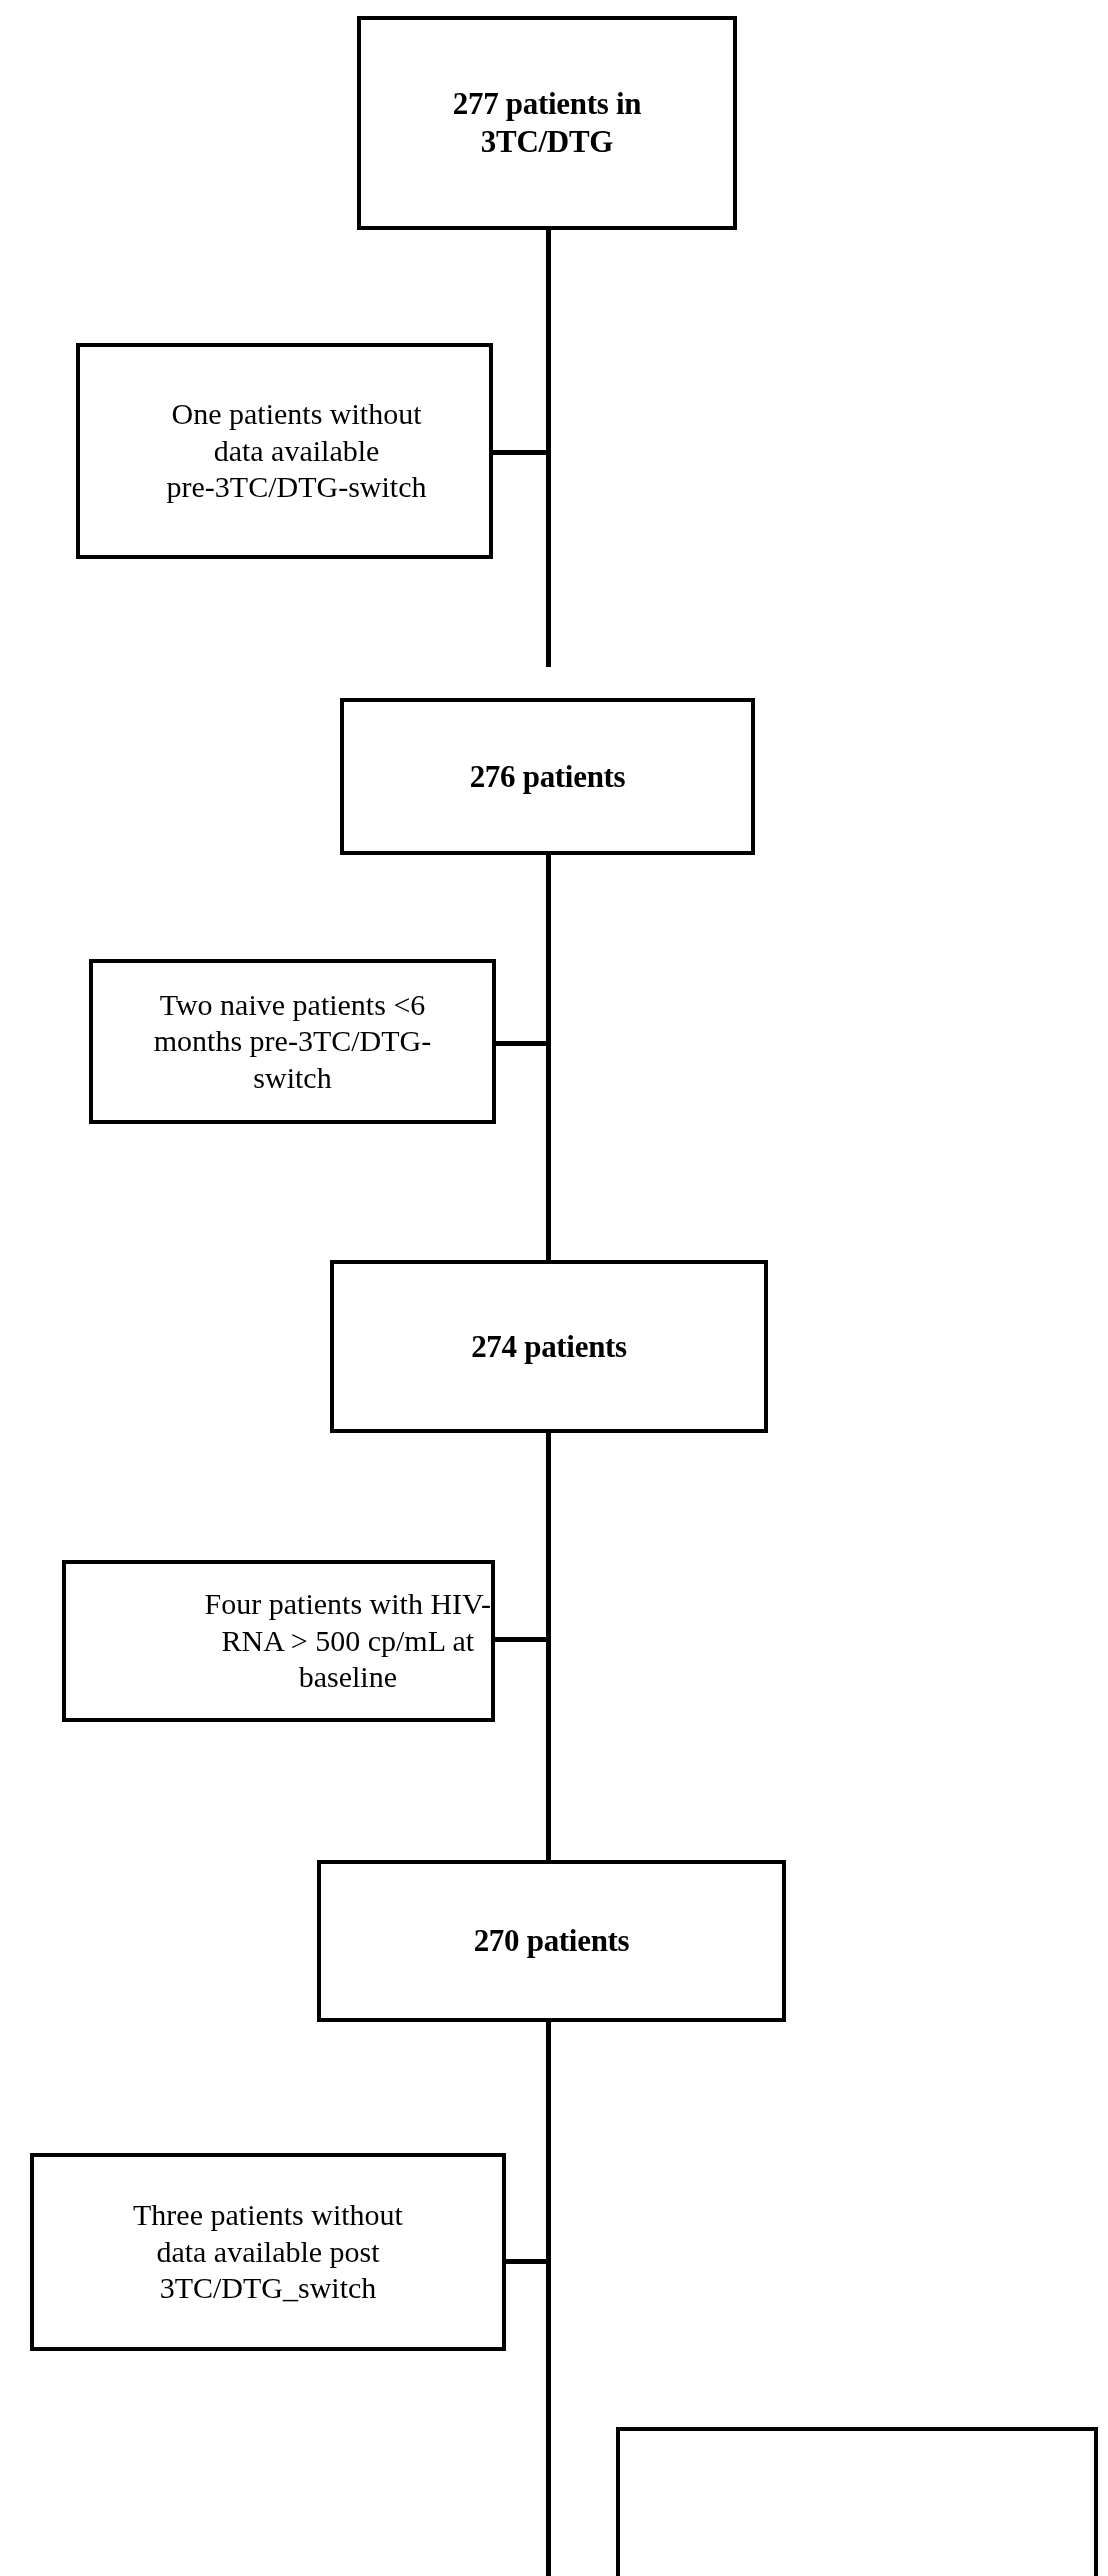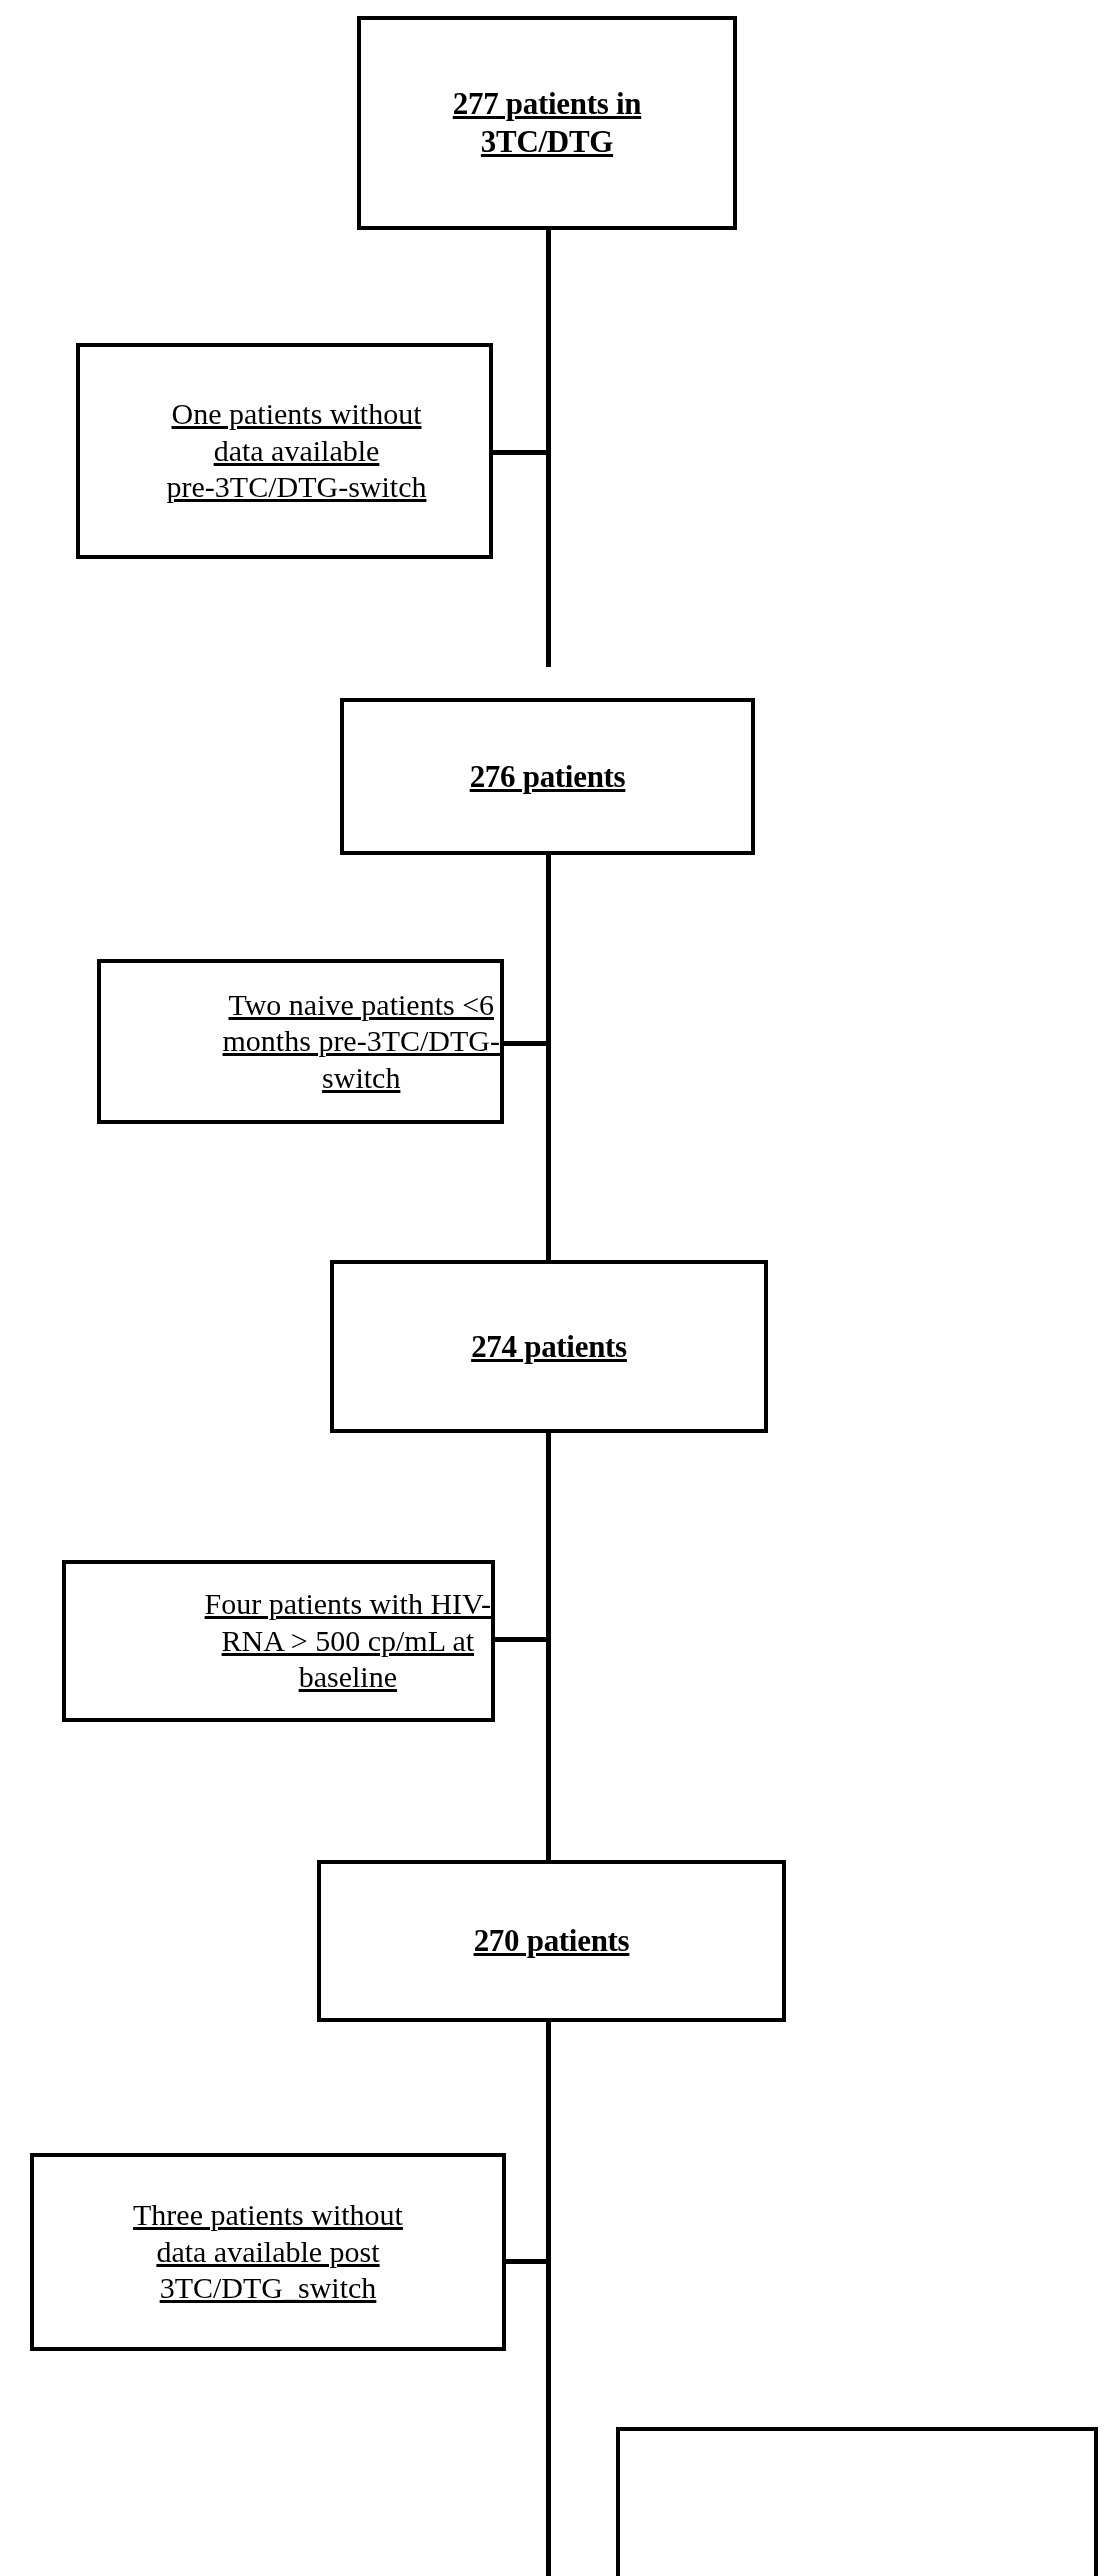--- a/index.html
+++ b/index.html
@@ -20,21 +20,20 @@
     position: absolute;
     box-sizing: border-box;
     background: #ffffff;
     border: 4.6px solid #000000;
     display: flex;
     align-items: center;
     justify-content: center;
     text-align: center;
     color: #000000;
     z-index: 3;
-    text-decoration: underline;
   }
 
   
   .box.main .box-text {
     font-family: "Liberation Serif", "DejaVu Serif", serif;
     font-weight: bold;
     font-size: 31px;
     line-height: 1.22;
     letter-spacing: -0.3px;
     white-space: pre-line;
@@ -87,21 +86,21 @@
   <div class="box exclusion" style="left:76px; top:343px; width:417px; height:216px;padding-left:24px;">
     <span class="box-text">One patients without
 data available
 pre-3TC/DTG-switch</span>
   </div>
 
   <div class="box main" style="left:340px; top:698px; width:415px; height:157px;">
     <span class="box-text">276 patients</span>
   </div>
 
-  <div class="box exclusion" style="left:97px; top:959px; width:407px; height:165px;justify-content:flex-end;">
+  <div class="box exclusion" style="left:89px; top:959px; width:407px; height:165px;">
     <span class="box-text">Two naive patients &lt;6
 months pre-3TC/DTG-
 switch</span>
   </div>
 
   <div class="box main" style="left:330px; top:1260px; width:438px; height:173px;">
     <span class="box-text">274 patients</span>
   </div>
 
   <div class="box exclusion" style="left:62px; top:1560px; width:433px; height:162px;justify-content:flex-end;">

